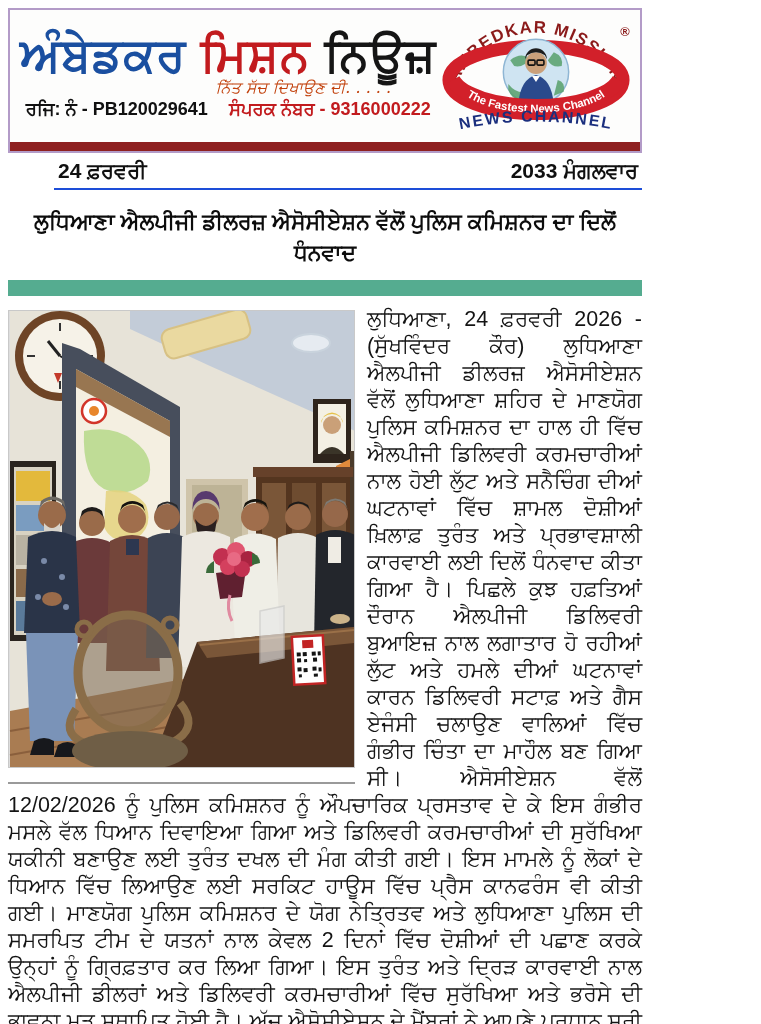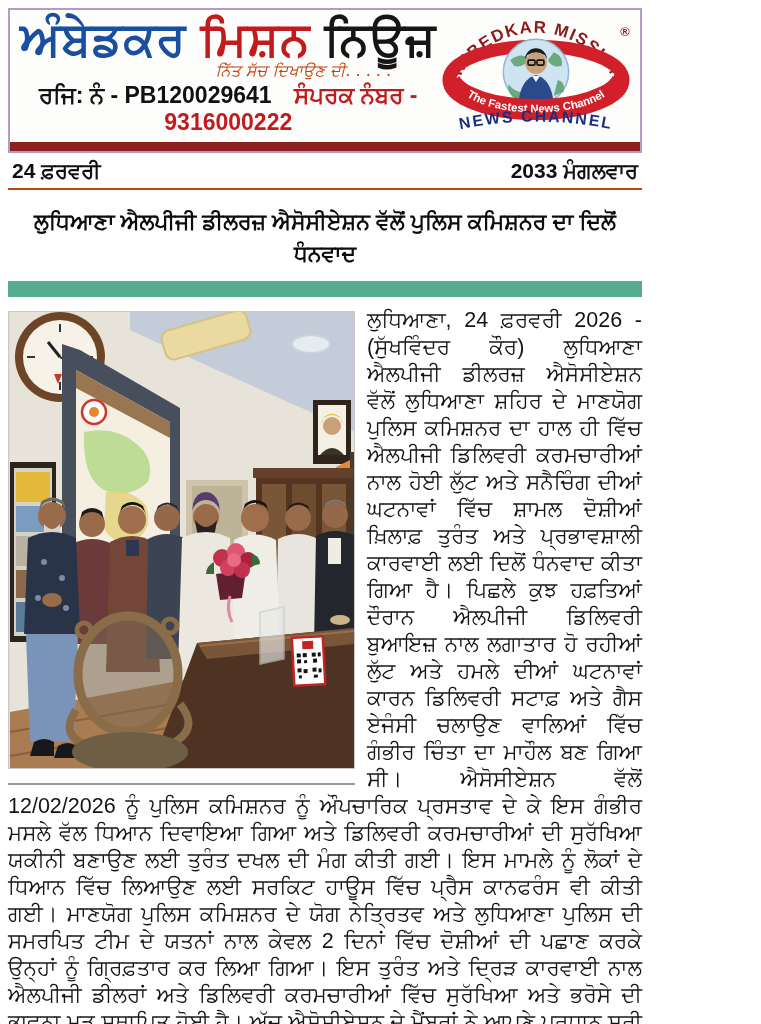--- a/index.html
+++ b/index.html
@@ -23,32 +23,32 @@
     white-space:nowrap;
   }
   .t-blue  { color:var(--c-title_blue,#1a4fa0); }
   .t-red   { color:var(--c-title_red,#c21b1e); }
   .t-black { color:#151515; }
   .tagline {
     font-family:"DejaVu Serif","Liberation Serif",serif;
     font-style:italic; font-size:16px; color:#c2410c;
     padding-left:150px; margin-top:-2px;
   }
-  .reg-line { font-size:23px; font-weight:bold; margin:2px 0 4px 0; }
+  .reg-line { font-size:18px; font-weight:bold; margin:2px 0 4px 0; }
   .reg-line .reg { color:#111; margin-right:16px; }
   .reg-line .contact { color:var(--c-title_red,#c21b1e); }
   .maroon-bar { height:9px; background:var(--c-masthead_bar_maroon,#8e2020); }
 
   .logo-wrap { width:198px; flex:0 0 198px; }
 
   
   .dateline {
     display:flex; justify-content:space-between; align-items:flex-end;
-    padding:6px 4px 5px 4px; border-bottom:2px solid #c2410c;
-    font-size:21px; font-weight:bold; color:#101010;
+    padding:6px 4px 5px 4px; border-bottom:2px solid #1d4ed8;
+    font-size:21px; font-weight:bold; color:#101010;margin-left:46px;
   }
 
   
   .headline {
     text-align:center; font-size:22px; line-height:1.42; font-weight:bold;
     color:#0c0c0c; margin:16px auto 12px auto; max-width:710px;
   }
   .green-divider { height:16px; background:var(--c-divider_green,#55ac90); margin:4px 0 10px 0; }
 
   

